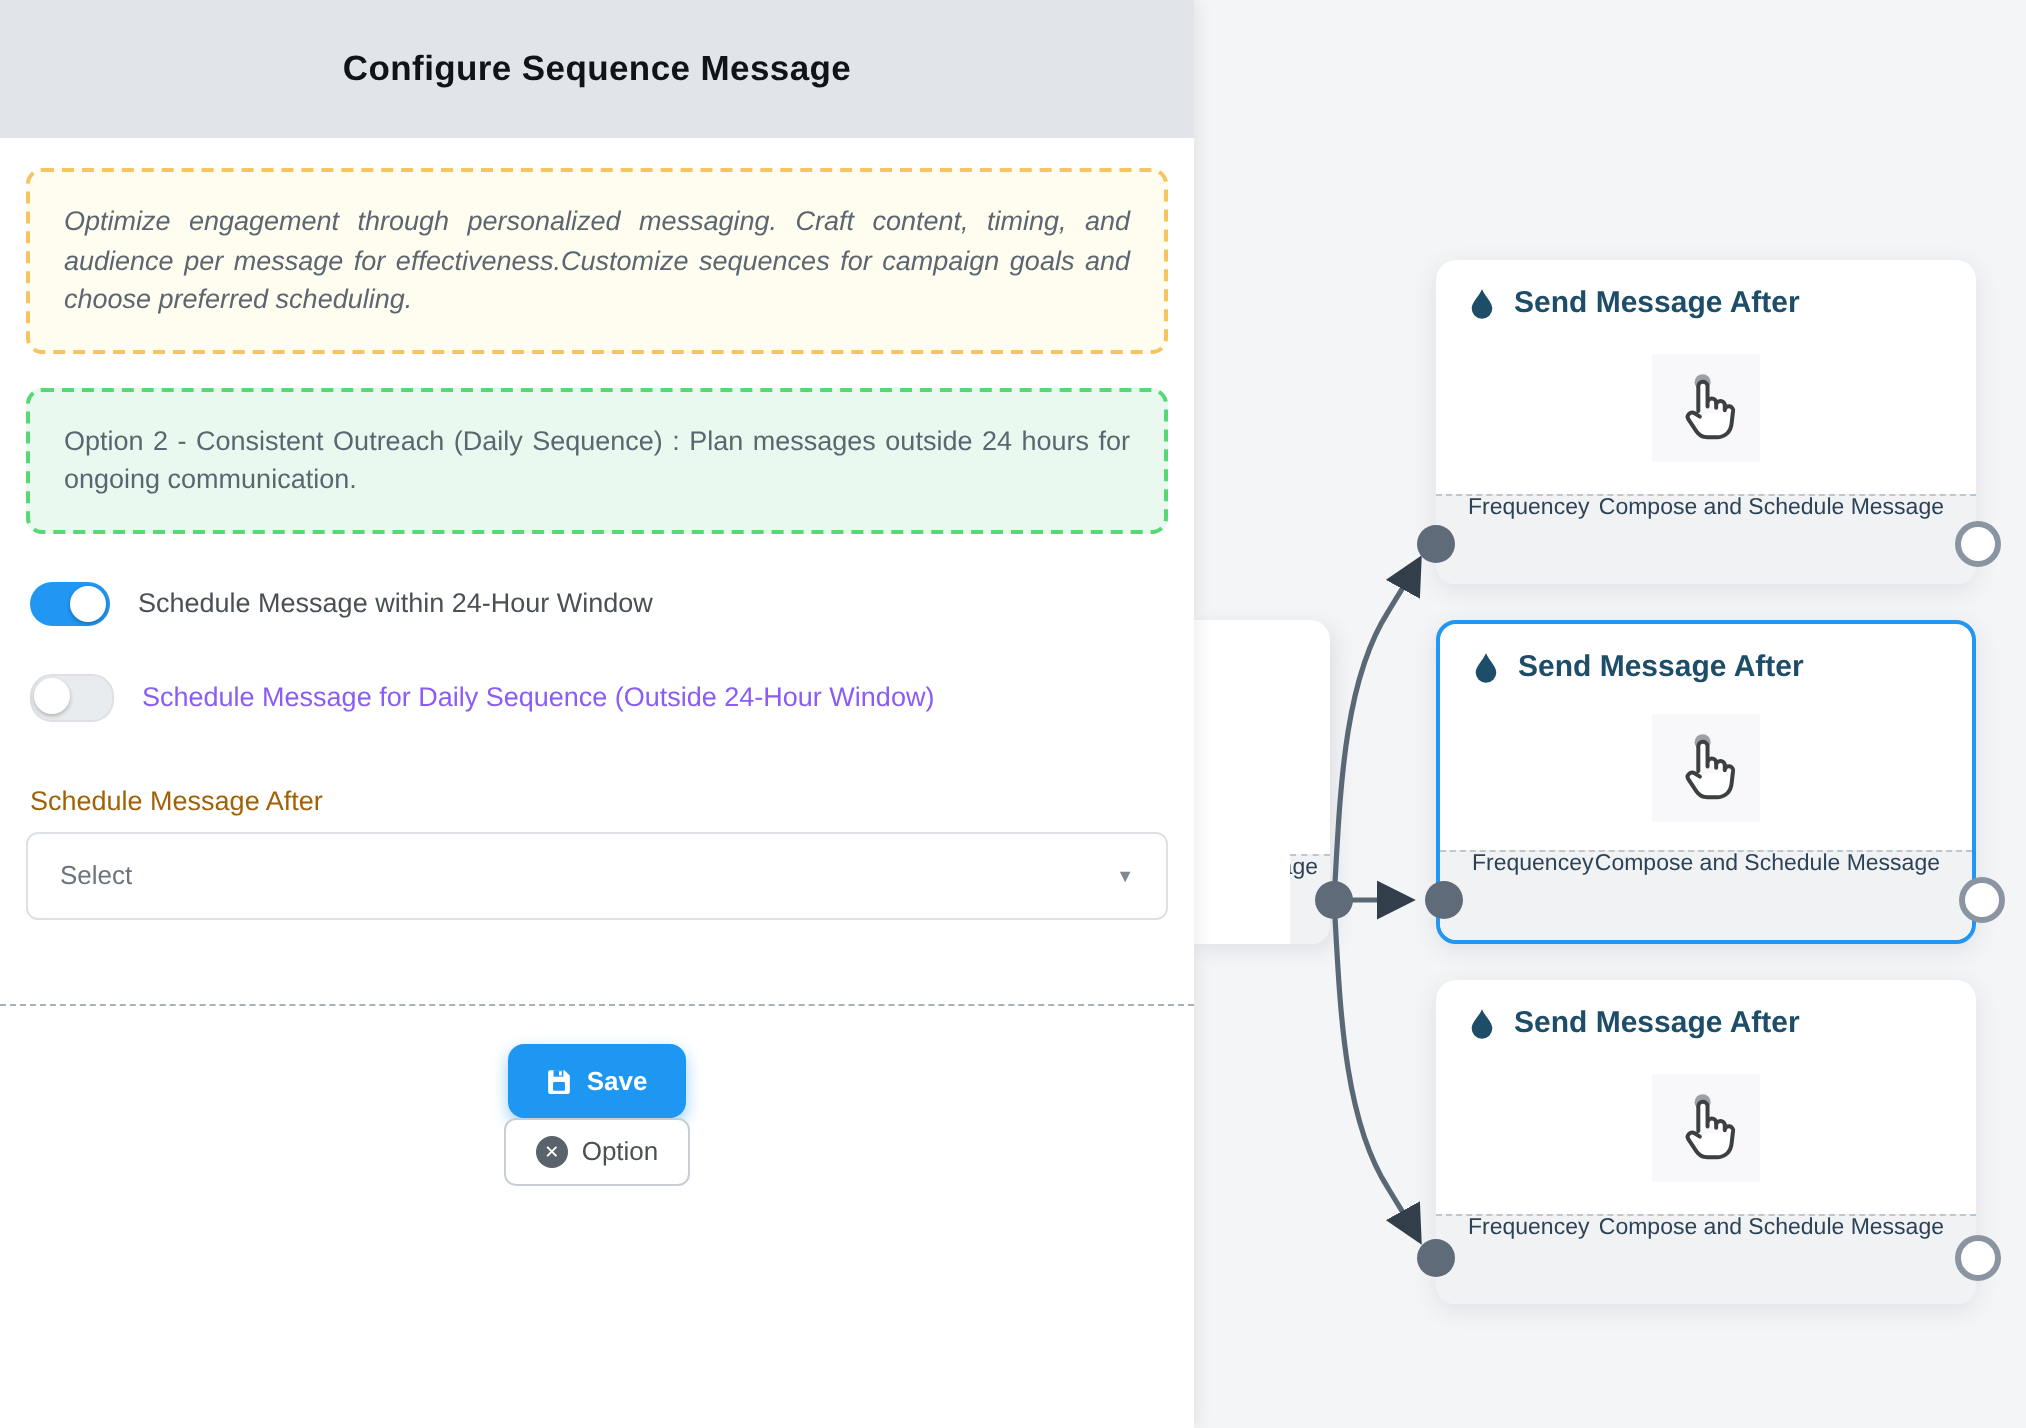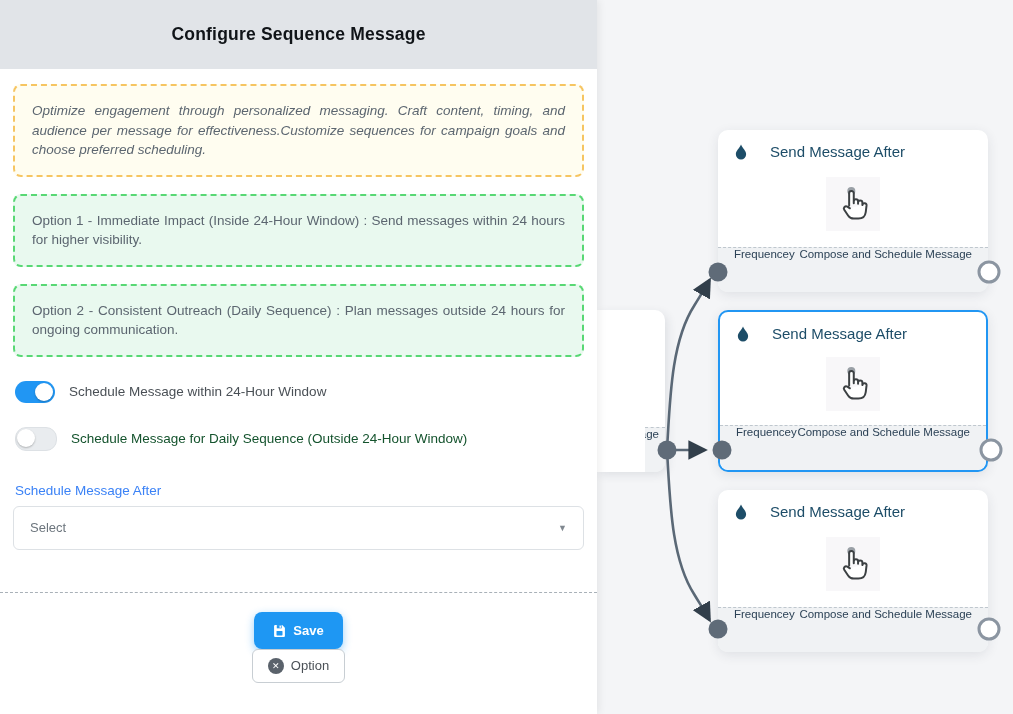--- a/index.html
+++ b/index.html
@@ -14,23 +14,23 @@
     background:#f4f5f7;
   }
   
   .node{
     position:absolute;width:270px;height:162px;background:#ffffff;
     border-radius:10px;box-shadow:0 3px 12px rgba(40,50,70,.10);
     display:flex;flex-direction:column;box-sizing:border-box;z-index:2;
   }
   .node.selected{border:2px solid #2196f3;}
   .node-title{
-    display:flex;align-items:center;gap:22px;
+    display:flex;align-items:center;gap:9px;
     padding:13px 16px 0 16px;
-    font-size:15px;font-weight:normal;color:#1d4d68;
+    font-size:15px;font-weight:bold;color:#1d4d68;
   }
   .node-body{flex:1;display:flex;align-items:center;justify-content:center;}
   .icon-box{
     width:54px;height:54px;background:#f8f7f9;
     display:flex;align-items:center;justify-content:center;
   }
   .node-footer{
     height:44px;background:#f0f2f4;border-top:1px dashed #bfc7ce;
     border-radius:0 0 9px 9px;
     display:flex;align-items:flex-start;justify-content:space-between;
@@ -69,22 +69,22 @@
   }
   .toggle.on{background:#2196f3;}
   .toggle.off{background:#e9ecef;border:1px solid #dde1e5;}
   .knob{
     width:18px;height:18px;border-radius:50%;background:#ffffff;position:absolute;top:2px;
     box-shadow:0 1px 2px rgba(0,0,0,.25);
   }
   .toggle.on .knob{right:2px;}
   .toggle.off .knob{left:1px;top:1px;}
   .toggle-label{font-size:13.5px;color:#4a5056;}
-  .toggle-label.muted{color:#14532d;}
-  .field-label{margin:32px 0 8px 2px;font-size:13.5px;color:#3b82f6;}
+  .toggle-label.muted{color:#8b5cf6;}
+  .field-label{margin:32px 0 8px 2px;font-size:13.5px;color:#a16207;}
   .select{
     height:42px;border:1px solid #dde1e5;border-radius:6px;background:#fff;
     display:flex;align-items:center;justify-content:space-between;
     padding:0 16px;font-size:13px;color:#6c757d;cursor:pointer;gap:28px;
   }
   .select .caret{font-size:9px;color:#808890;}
   .panel-divider{border-top:1px dashed #a9b1b8;margin:42px -13px 0 -13px;}
   .btn-row{display:flex;align-items:center;justify-content:space-between;margin-top:19px;flex-direction:column;}
   .btn-save{
     background:#1e97f3;color:#fff;border:none;border-radius:8px;
@@ -196,21 +196,20 @@
   <circle cx="718" cy="629" r="9.5" fill="#5f6b78"></circle>
   <circle cx="989" cy="272" r="10" fill="#ffffff" stroke="#8b95a1" stroke-width="3"></circle>
   <circle cx="991" cy="450" r="10" fill="#ffffff" stroke="#8b95a1" stroke-width="3"></circle>
   <circle cx="989" cy="629" r="10" fill="#ffffff" stroke="#8b95a1" stroke-width="3"></circle>
 </svg>
 
 <div class="panel">
   <div class="panel-header">Configure Sequence Message</div>
   <div class="panel-content">
     <div class="info-box info-yellow">Optimize engagement through personalized messaging. Craft content, timing, and audience per message for effectiveness.Customize sequences for campaign goals and choose preferred scheduling.</div>
-    <div class="info-box info-green">Option 1 - Immediate Impact (Inside 24-Hour Window) : Send messages within 24 hours for higher visibility.</div>
     <div class="info-box info-green">Option 2 - Consistent Outreach (Daily Sequence) : Plan messages outside 24 hours for ongoing communication.</div>
 
     <div class="toggle-row">
       <span class="toggle on">
           <span class="knob"></span>
         </span>
       <span class="toggle-label">Schedule Message within 24-Hour Window</span>
     </div>
     <div class="toggle-row">
       <span class="toggle off">

